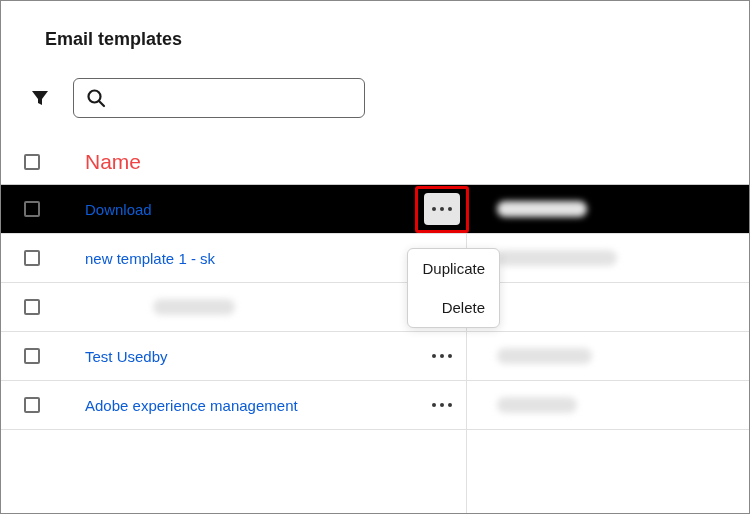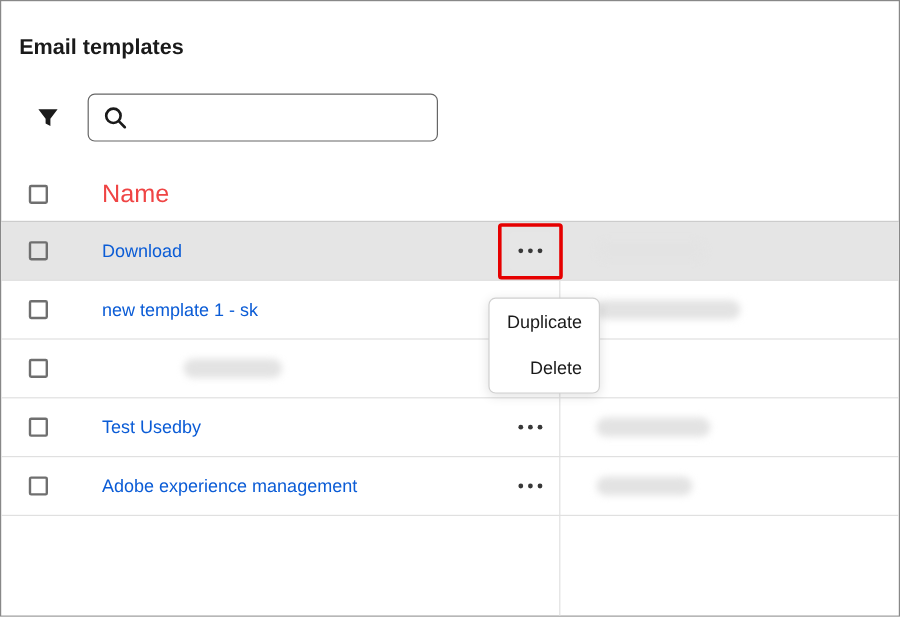--- a/index.html
+++ b/index.html
@@ -14,21 +14,21 @@
     border: 1px solid #888;
     width: 750px;
     height: 514px;
     padding-top: 28px;
     position: relative;
   }
   .page-title {
     font-size: 18px;
     font-weight: 700;
     color: #1a1a1a;
-    padding-left: 15px;
+    padding-left: 44px;
     margin-bottom: 28px;
   }
   .toolbar {
     display: flex;
     align-items: center;
     padding-left: 30px;
     margin-bottom: 22px;
     gap: 24px;
   }
   .filter-icon {
@@ -98,21 +98,21 @@
     align-items: center;
   }
   .row {
     display: flex;
     border-bottom: 1px solid #e0e0e0;
     height: 49px;
     align-items: center;
     position: relative;
   }
   .row.highlighted {
-    background: #e5e5e5;
+    background: #000000;
     justify-content: center;
   }
   .checkbox {
     width: 16px;
     height: 16px;
     border: 2px solid #6f6f6f;
     border-radius: 2px;
   }
   .name-link {
     color: #0b5cd6;

